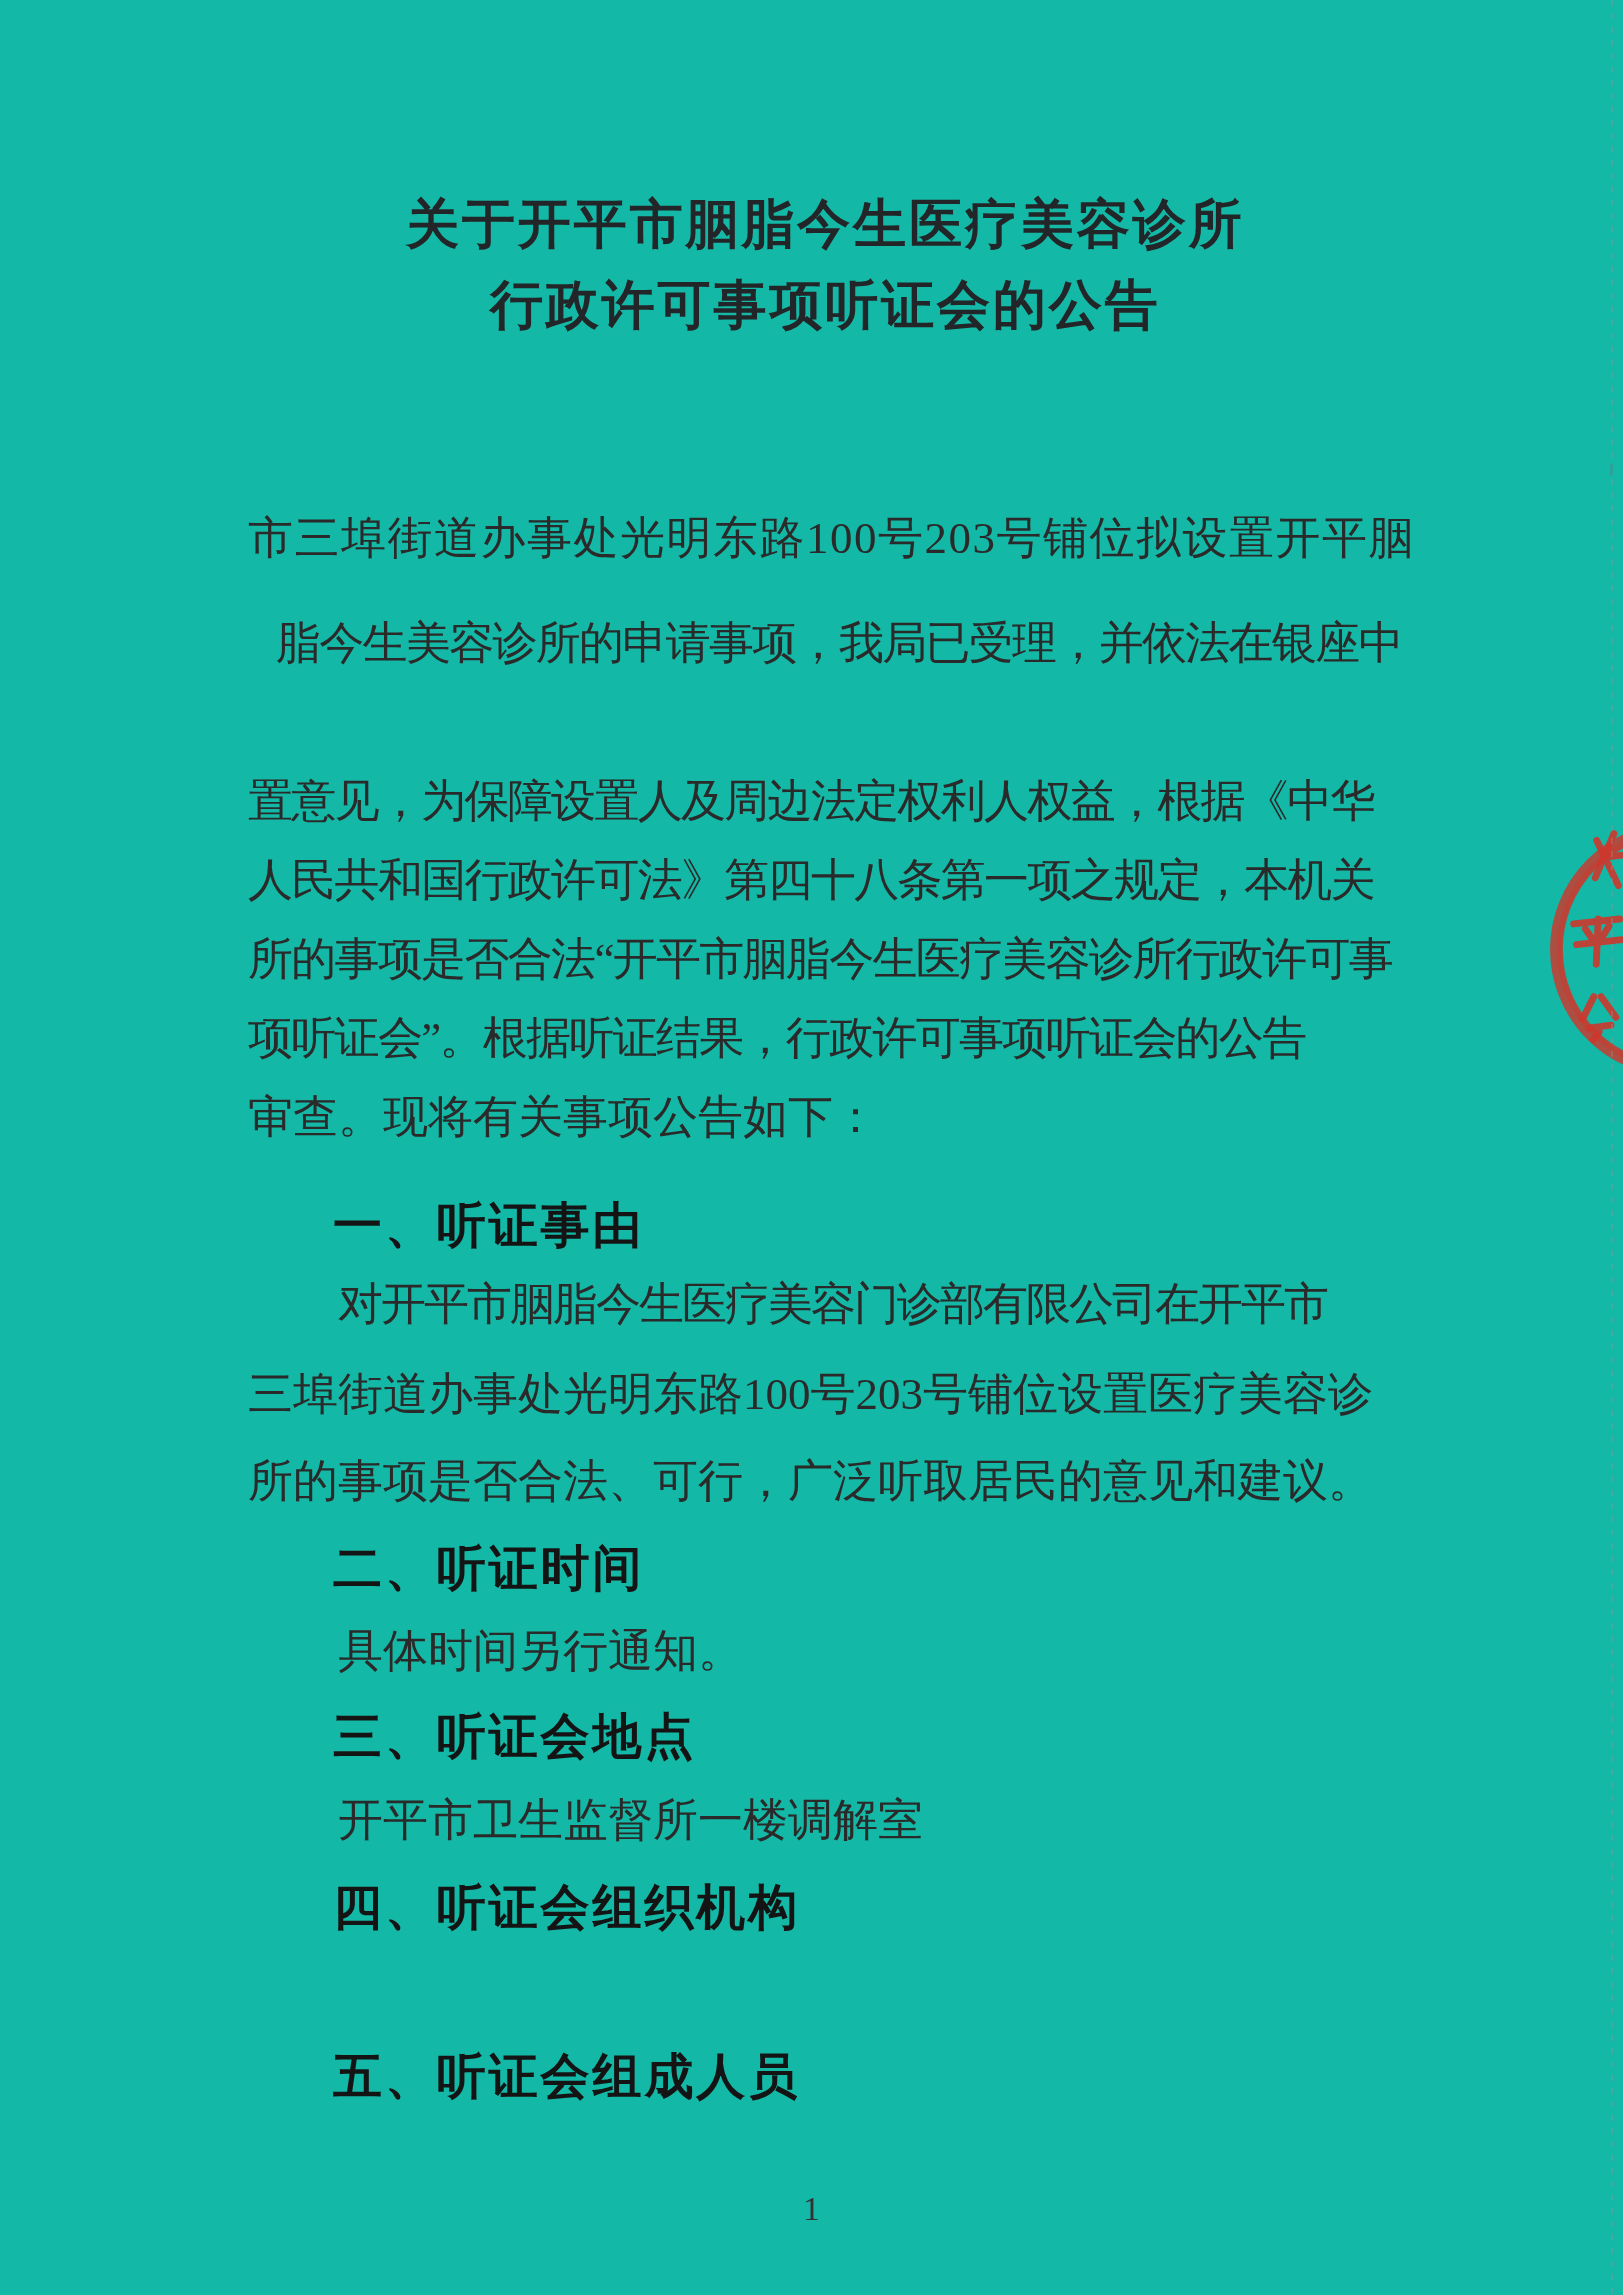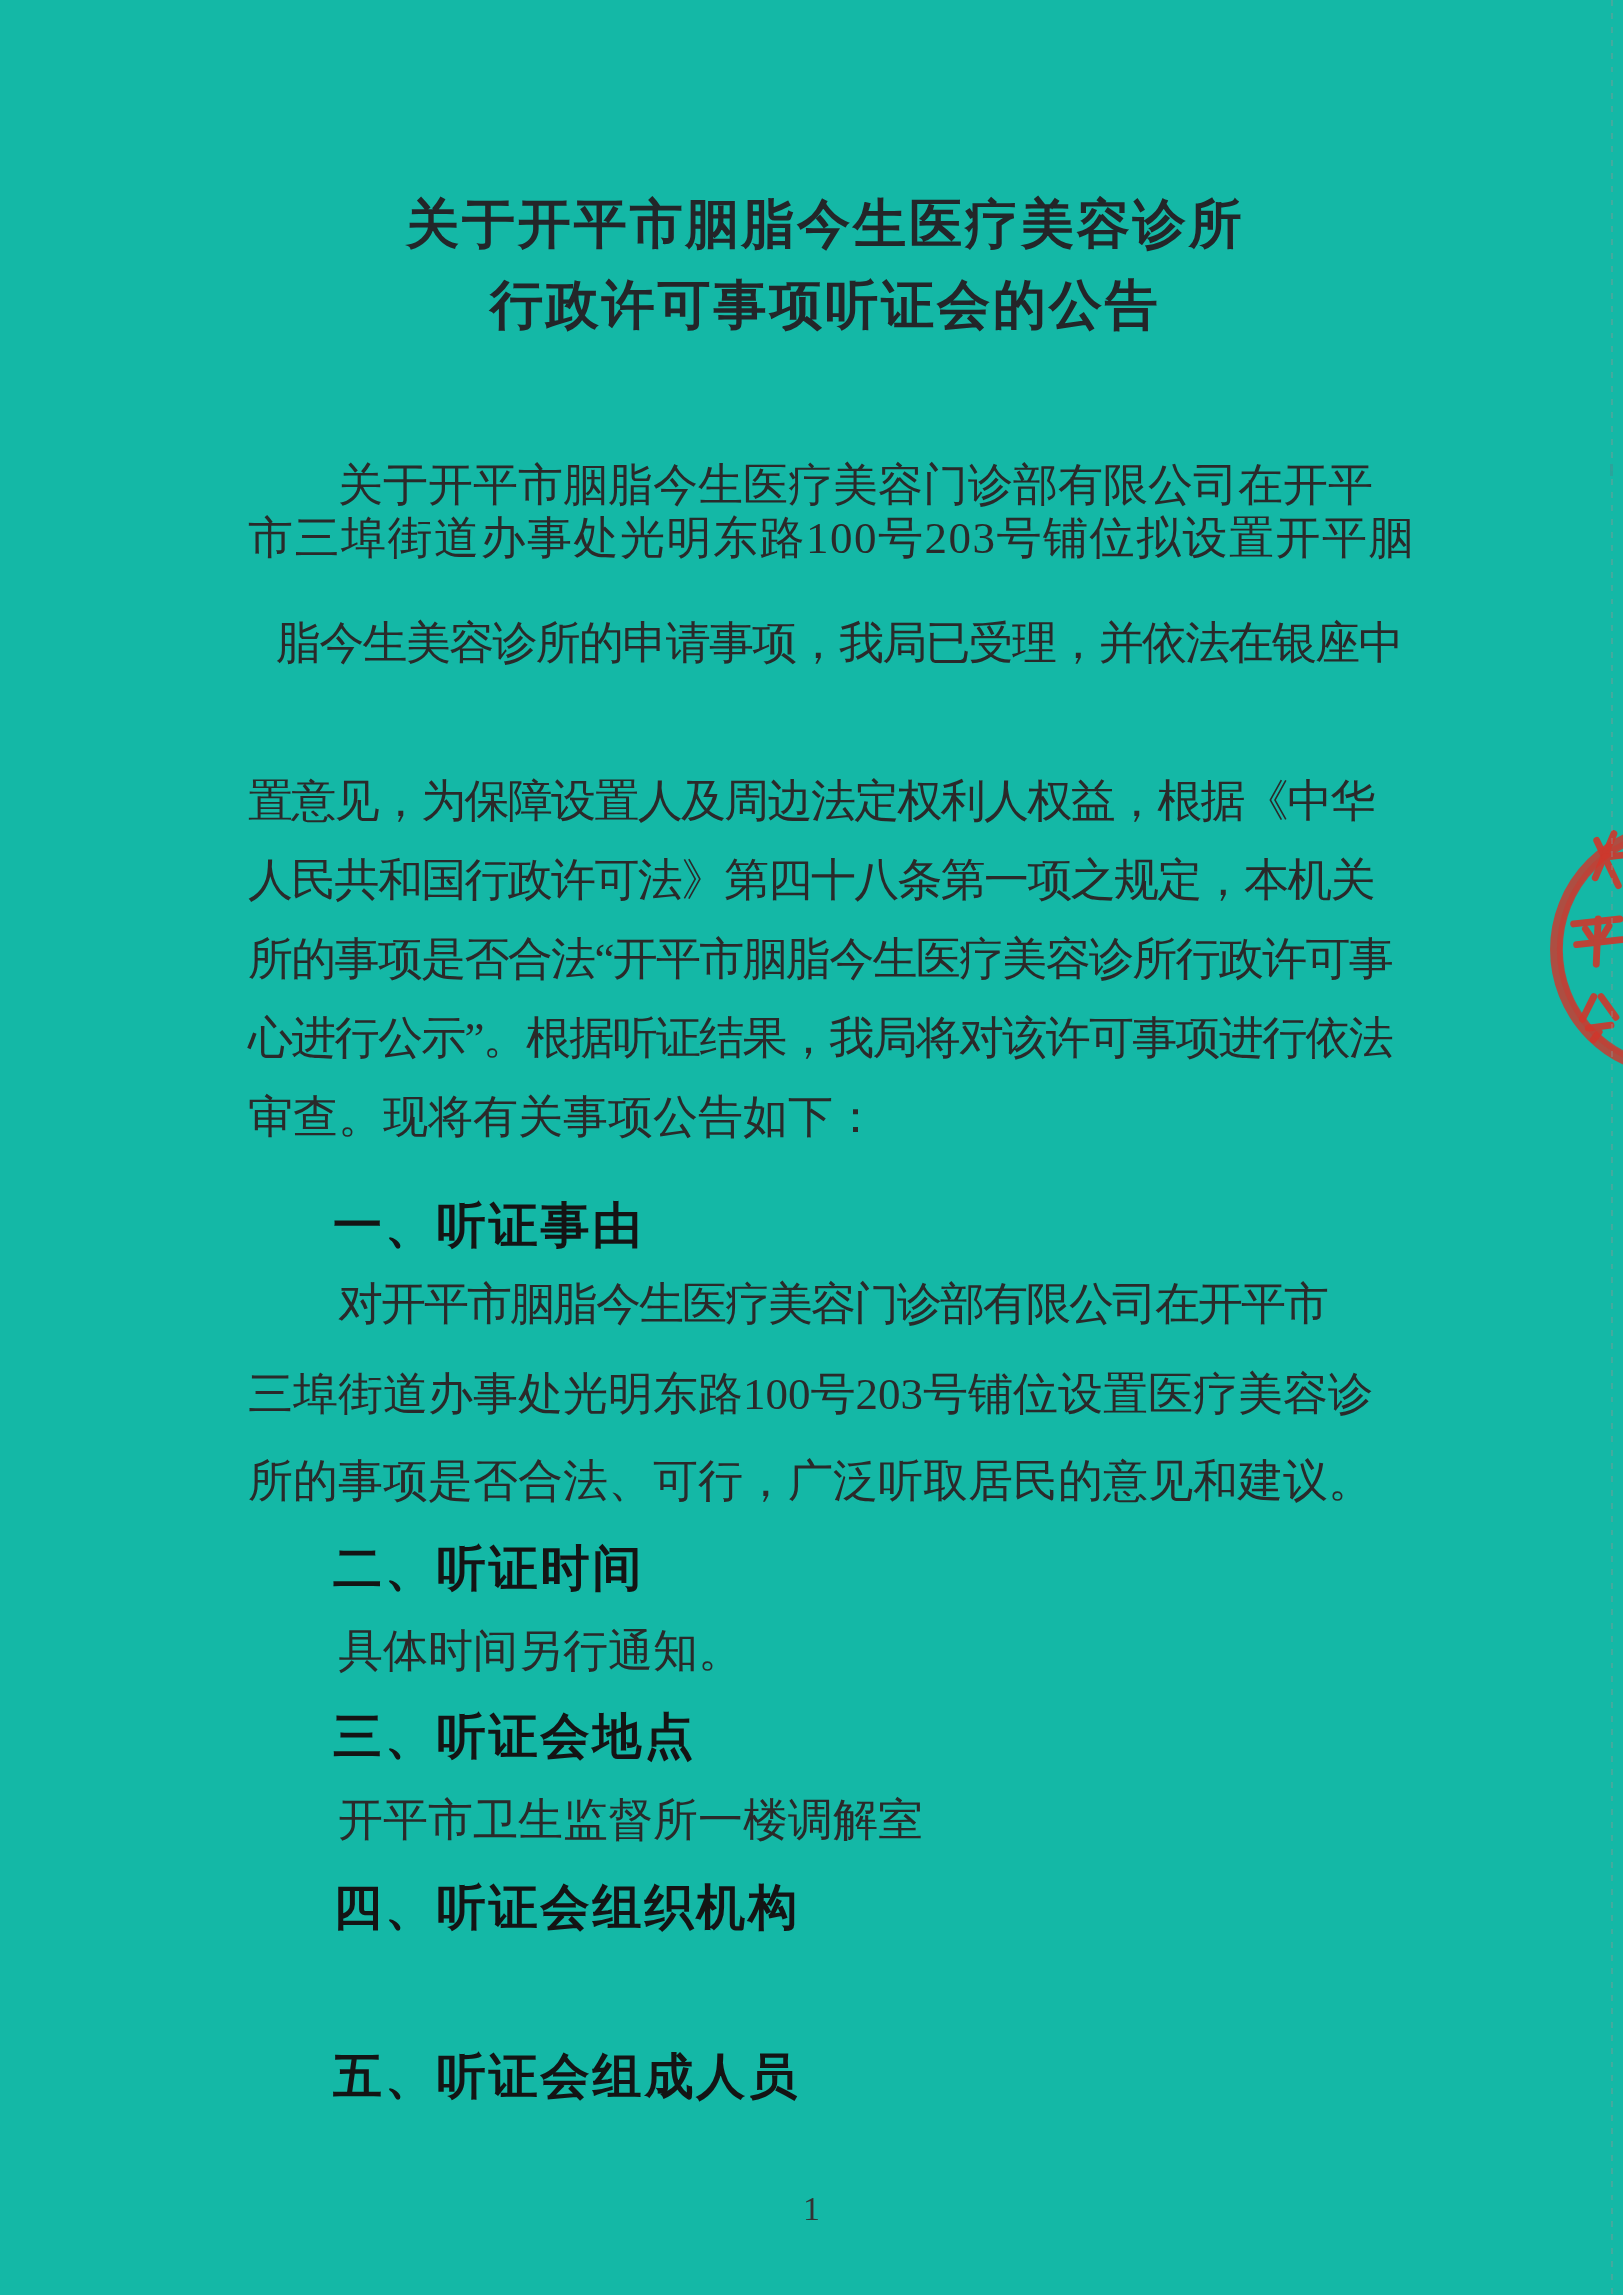--- a/index.html
+++ b/index.html
@@ -56,27 +56,26 @@
 </head>
 <body>
 
 <div class="page">
 
   <div class="doc-title">
     <span class="tline">关于开平市胭脂今生医疗美容诊所</span>
     <span class="tline">行政许可事项听证会的公告</span>
   </div>
 
-  <div class="bline" style="top:456px;left:338px;">关于开平市胭脂今生医疗美容门诊部有限公司在开平</div>
   <div class="bline ls3" style="top:509px;left:248px;">市三埠街道办事处光明东路100号203号铺位拟设置开平胭</div>
   <div class="bline lsn" style="top:614px;left:248px;margin-left:28px;">脂今生美容诊所的申请事项，我局已受理，并依法在银座中</div>
   <div class="bline lsn" style="top:772px;left:248px;">置意见，为保障设置人及周边法定权利人权益，根据《中华</div>
   <div class="bline lsn" style="top:851px;left:248px;">人民共和国行政许可法》第四十八条第一项之规定，本机关</div>
   <div class="bline lsn" style="top:930px;left:248px;">所的事项是否合法“开平市胭脂今生医疗美容诊所行政许可事</div>
-  <div class="bline lsn" style="top:1009px;left:248px;">心进行公示”。根据听证结果，我局将对该许可事项进行依法</div>
+  <div class="bline lsn" style="top:1009px;left:248px;">项听证会”。根据听证结果，行政许可事项听证会的公告</div>
   <div class="bline" style="top:1088px;left:248px;">审查。现将有关事项公告如下：</div>
 
   <div class="shead" style="top:1193px;left:333px;">一、听证事由</div>
   <div class="bline lsn4" style="top:1275px;left:338px;">对开平市胭脂今生医疗美容门诊部有限公司在开平市</div>
   <div class="bline" style="top:1365px;left:248px;">三埠街道办事处光明东路100号203号铺位设置医疗美容诊</div>
   <div class="bline" style="top:1452px;left:248px;">所的事项是否合法、可行，广泛听取居民的意见和建议。</div>
 
   <div class="shead" style="top:1536px;left:333px;">二、听证时间</div>
   <div class="bline" style="top:1622px;left:338px;">具体时间另行通知。</div>
 

